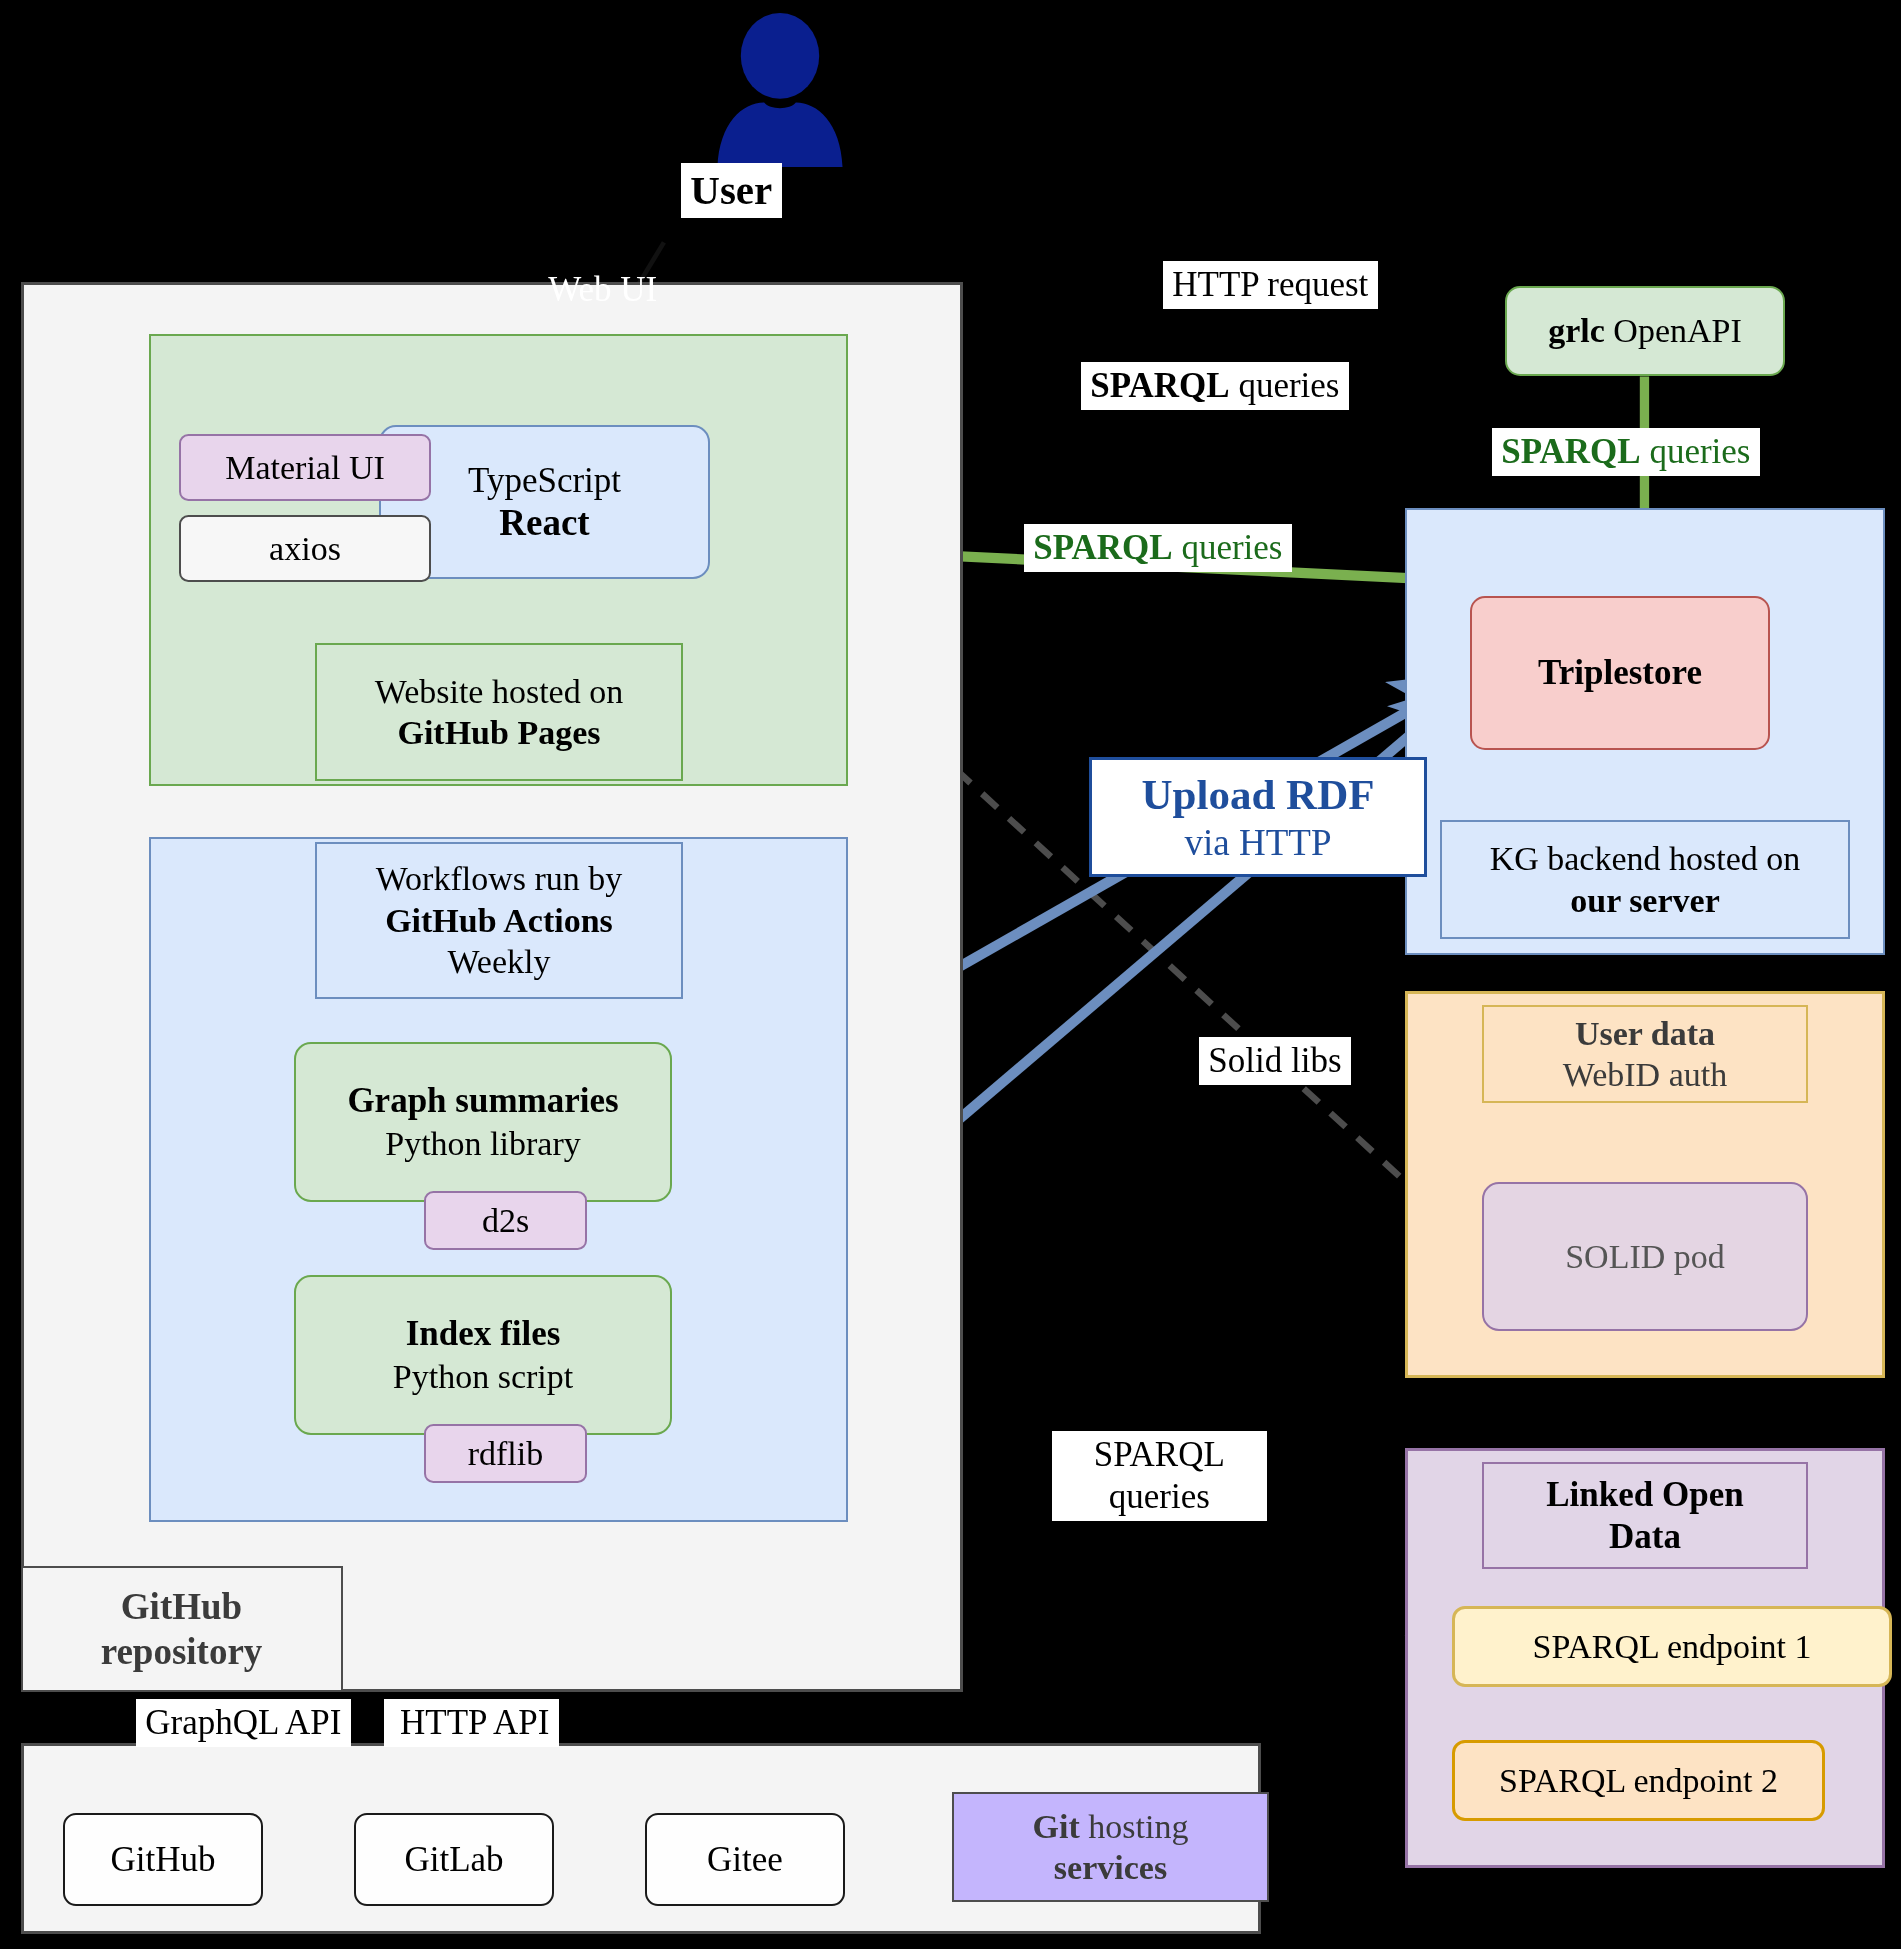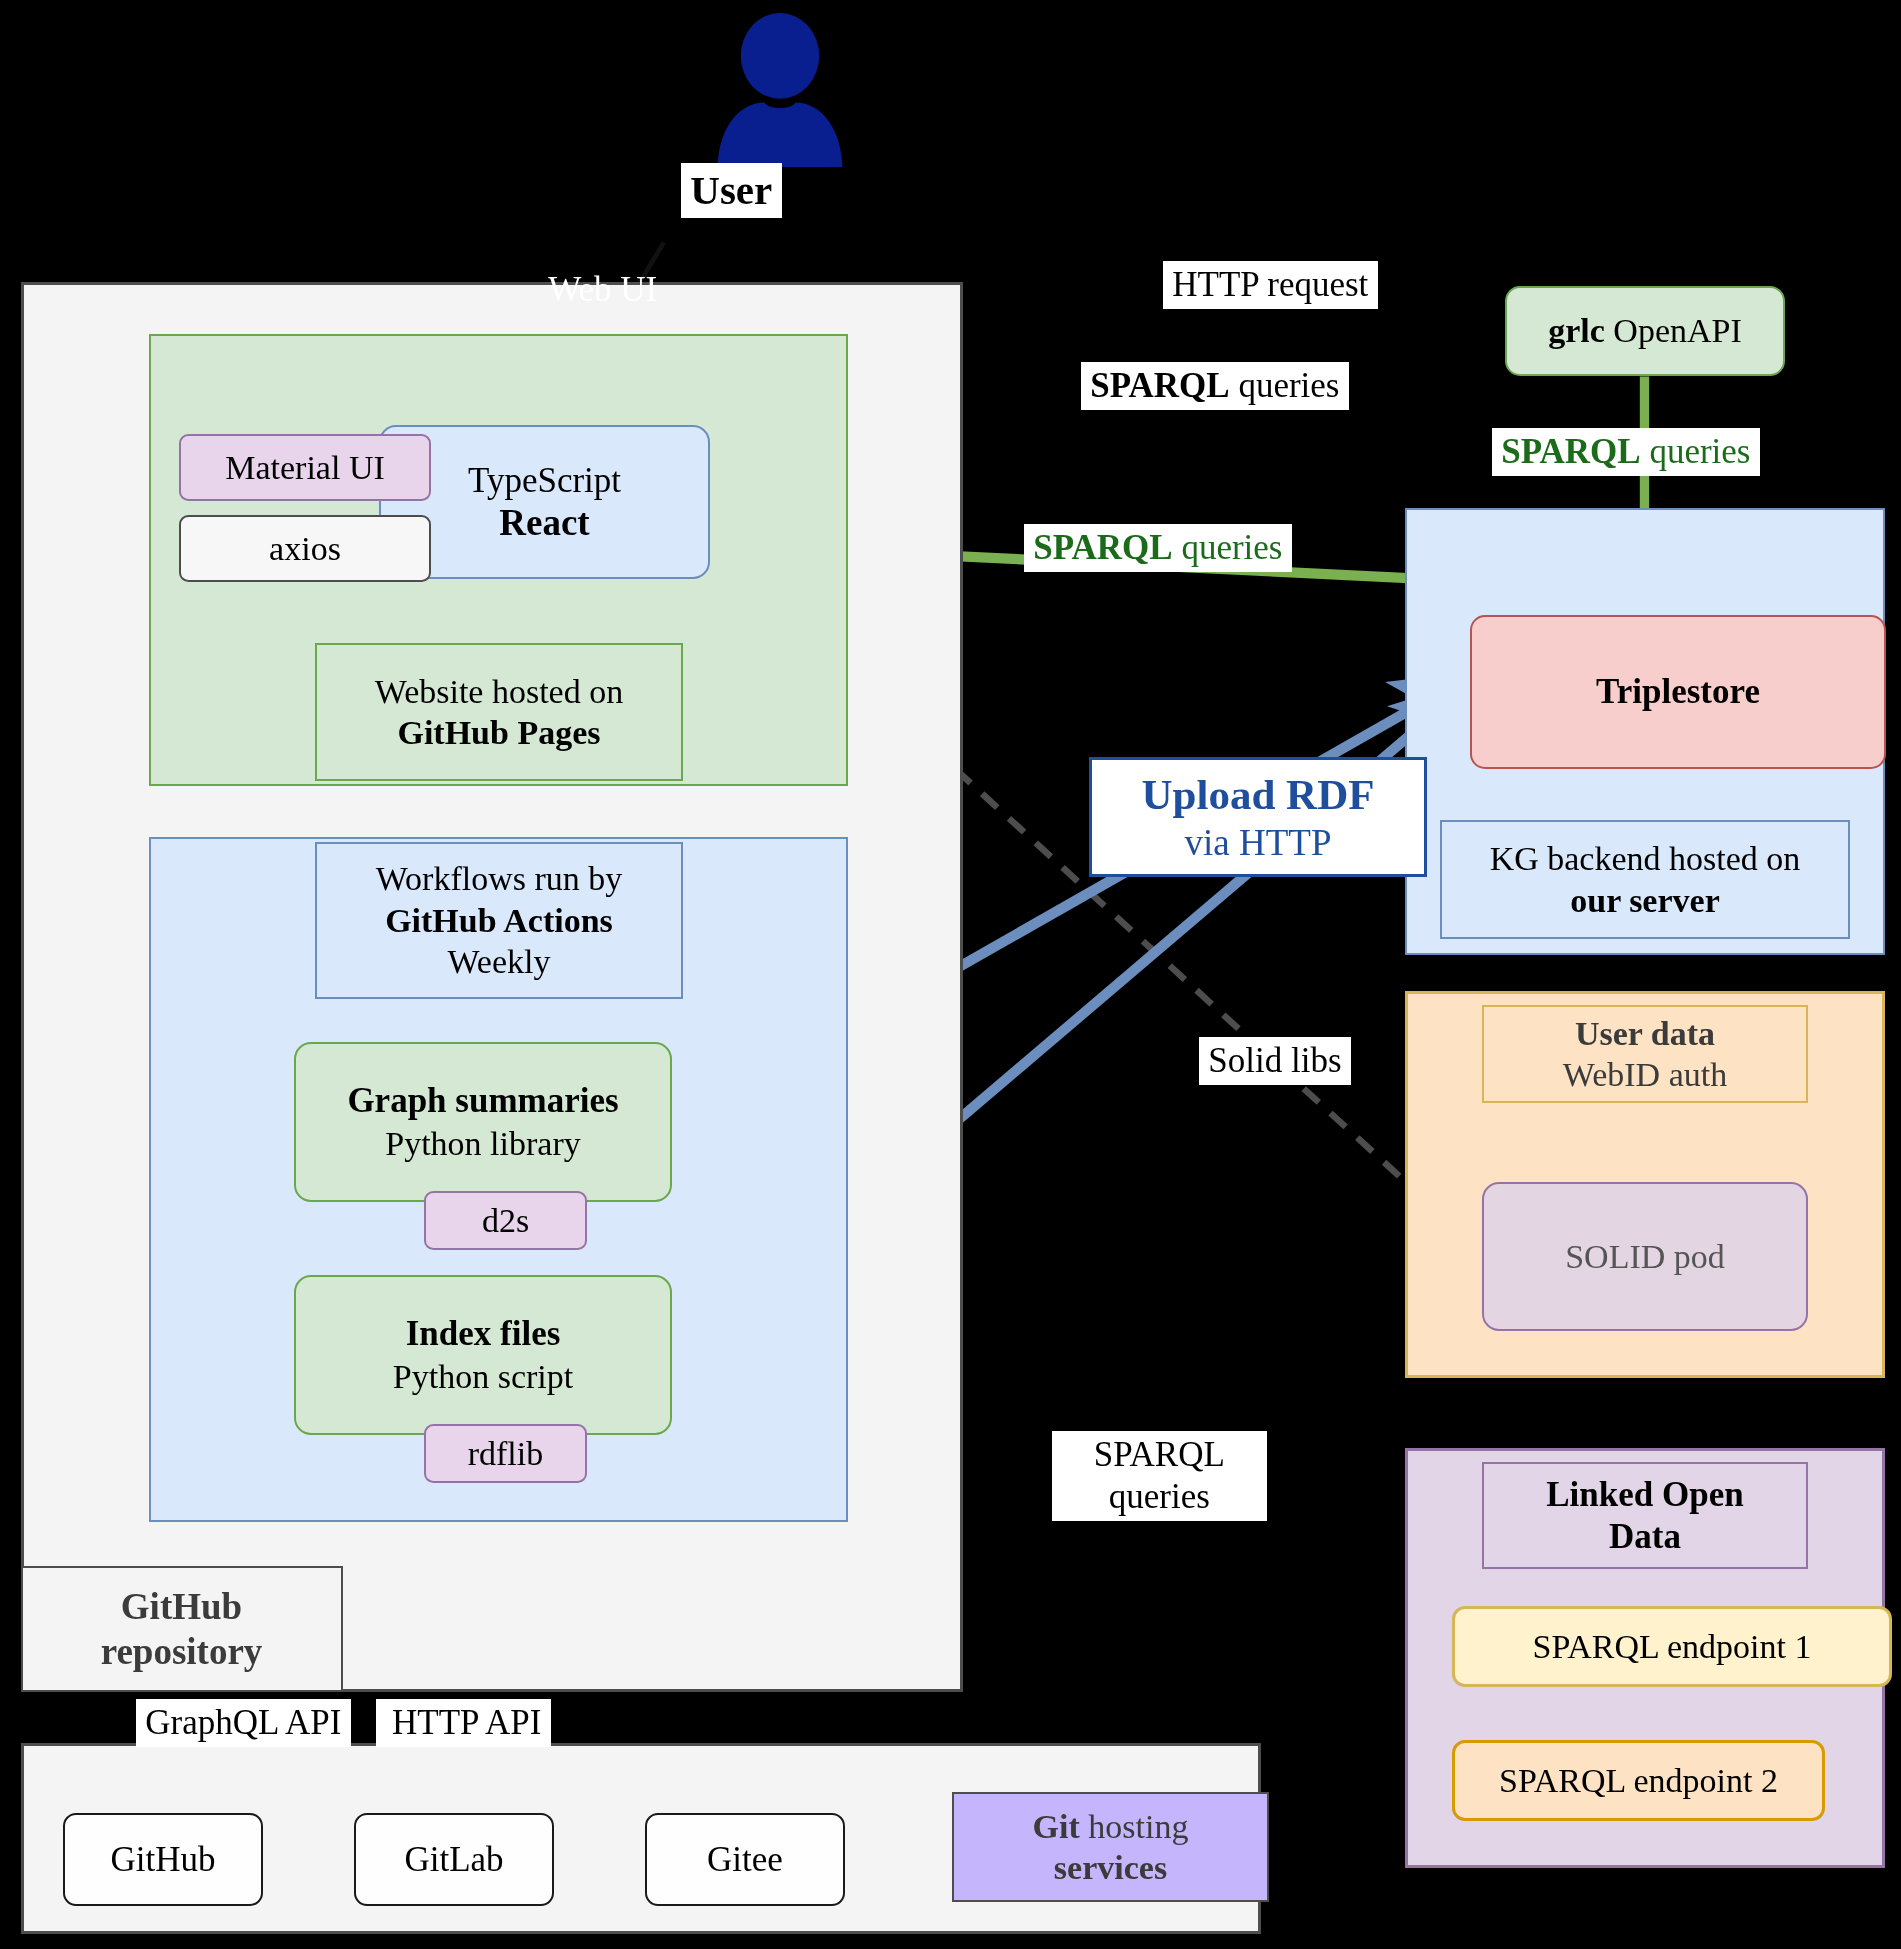--- a/index.html
+++ b/index.html
@@ -102,21 +102,21 @@
   }
   .svc-1{left:63px;}
   .svc-2{left:354px;}
   .svc-3{left:645px;}
 
   .grlc-box{
     left:1505px;top:286px;width:280px;height:90px;
     background:#d5e8d4;border:2.8px solid #6aa84f;border-radius:15px;font-size:34px;
   }
   .triplestore-box{
-    left:1470px;top:615px;width:416px;height:154px;
+    left:1470px;top:596px;width:300px;height:154px;
     background:#f8cecc;border:2.8px solid #b85450;border-radius:15px;
     font-size:35px;font-weight:bold;
   }
   .kgfooter-box{
     left:1440px;top:820px;width:410px;height:119px;
     background:#dae8fc;border:2.8px solid #6c8ebf;font-size:34px;line-height:1.22;
   }
   .userdata-box{
     left:1482px;top:1005px;width:326px;height:98px;
     background:#fde3c4;border:2.8px solid #d6b656;font-size:34px;line-height:1.22;color:#3b3b3b;
@@ -154,21 +154,21 @@
   .label-user{left:681px;top:163px;font-size:41px;font-weight:bold;z-index:25;}
 
   .chip-http-req{left:1163px;top:261px;}
   .chip-sparql-a{left:1081px;top:362px;}
   .chip-sparql-b{left:1024px;top:524px;}
   .chip-sparql-c{left:1492px;top:428px;}
   .chip-upload{left:1089px;top:757px;width:298px;}
   .chip-solidlibs{left:1199px;top:1037px;}
   .chip-sparqlq{left:1052px;top:1431px;width:196px;text-align:center;}
   .chip-graphql{left:136px;top:1699px;}
-  .chip-httpapi{left:376px;top:1699px;padding-left:16px;}
+  .chip-httpapi{left:384px;top:1699px;padding-left:16px;}
 
   .user-icon{position:absolute;left:710px;top:13px;width:140px;height:154px;z-index:24;}
 </style>
 </head>
 <body>
 
 <div id="stage">
 
   <svg class="edges" viewBox="0 0 2040 2091">
     <defs>

